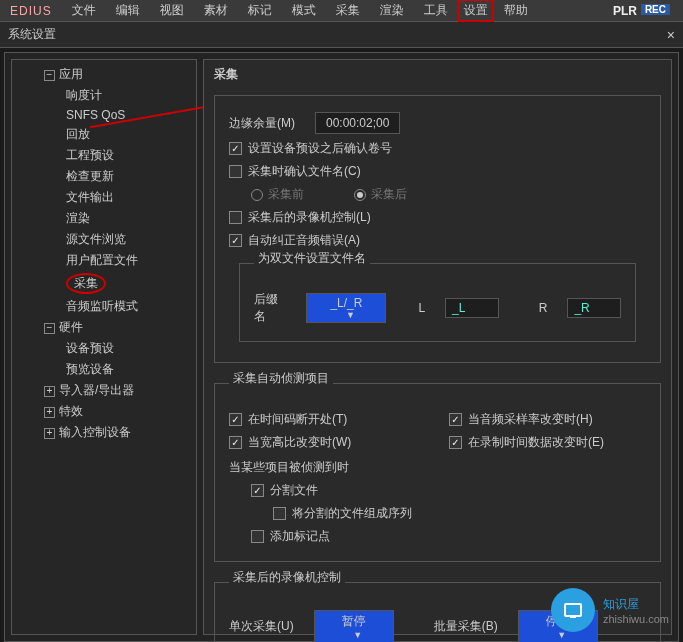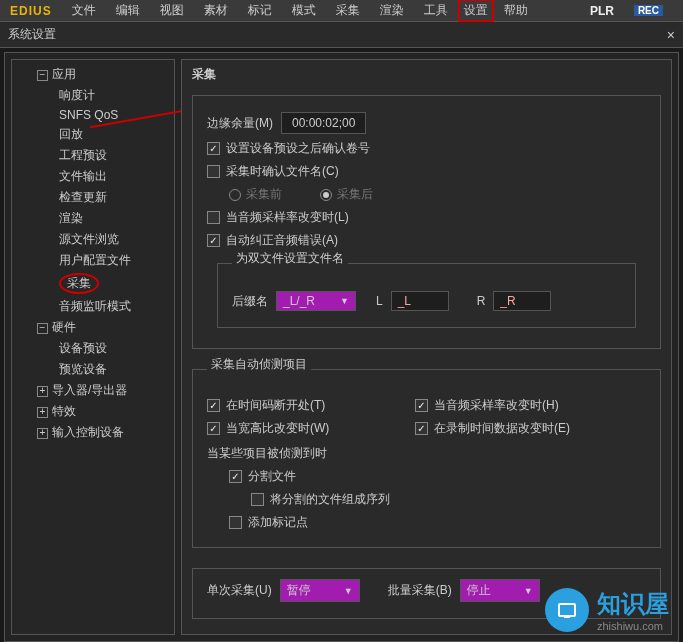--- a/index.html
+++ b/index.html
@@ -1,54 +1,54 @@
 <!DOCTYPE html>
 <html><head>
 <meta charset="utf-8">
 <style>
 * { box-sizing: border-box; margin: 0; padding: 0; }
 body { font-family: "Microsoft YaHei", sans-serif; font-size: 12px; background: #1a1a1a; color: #ccc; width: 683px; }
 .menubar { display: flex; align-items: center; background: #3a3a3a; height: 22px; border-bottom: 1px solid #555; }
-.logo { font-weight: bold; color: #eab308; padding: 0 10px; letter-spacing: 1px; }
+.logo { font-weight: normal; color: #fca5a5; padding: 0 10px; letter-spacing: 1px; }
 .menubar .menu-item { padding: 3px 10px; cursor: pointer; }
 .menubar .highlighted { border: 2px solid #c00; padding: 1px 4px; }
-.plr-rec { margin-left: auto; padding-right: 20px; display: flex; gap: 20px; align-items: center; }
+.plr-rec { margin-left: auto; padding-right: 13px; display: flex; gap: 4px; align-items: flex-start; }
 .plr { font-weight: bold; color: #eee; }
 .rec-box { background: #2a5aa0; color: #fff; padding: 0 4px; font-weight: bold; font-size: 10px; }
 .dialog-title { display: flex; align-items: center; background: #2a2a2a; padding: 4px 8px; border-bottom: 1px solid #555; }
 .dialog-title .close { margin-left: auto; font-size: 14px; cursor: pointer; }
 .annotation-line { position: absolute; top: 16px; left: 80px; width: 330px; border-top: 2px solid #c00; transform: rotate(-10deg); transform-origin: right; pointer-events: none; }
 .container { position: relative; display: flex; border: 1px solid #555; margin: 4px; background: #232323; height: 590px; }
-.sidebar { width: 164px; border: 1px solid #555; margin: 6px; padding: 4px 5px; background: #262626; overflow: auto; }
+.sidebar { width: 186px; border: 1px solid #555; margin: 6px; padding: 4px 12px; background: #262626; overflow: auto; }
 .tree-node { padding: 2px 6px; cursor: pointer; white-space: nowrap; }
 .tree-child { padding-left: 42px; }
 .tree-root { padding-left: 20px; }
 .expander { display: inline-block; width: 11px; height: 11px; border: 1px solid #888; text-align: center; line-height: 8px; font-size: 10px; margin-right: 4px; color: #ccc; }
 .tree-highlight { border: 2px solid #c00; border-radius: 50%; padding: 0 6px; display: inline-block; }
 .content { flex: 1; margin: 6px 6px 6px 0; border: 1px solid #555; display: flex; flex-direction: column; background: #2a2a2a; position: relative; }
 .panel-title { padding: 6px 10px; font-weight: bold; }
 .section { border: 1px solid #555; margin: 6px 10px; padding: 10px 14px 14px; }
-.row { display: flex; align-items: center; margin: 6px 0; gap: 8px; }
+.row { display: flex; align-items: center; margin: 6px 0; gap: 20px; }
 .checkbox { display: inline-flex; align-items: center; cursor: pointer; }
 .checkbox-box { width: 13px; height: 13px; border: 1px solid #888; margin-right: 6px; display: inline-flex; align-items: center; justify-content: center; font-size: 10px; color: #eee; background: #333; }
 .radio { display: inline-flex; align-items: center; cursor: pointer; margin-right: 30px; text-align: center; }
 .radio-circle { width: 12px; height: 12px; border: 1px solid #888; border-radius: 50%; margin-right: 5px; display: inline-flex; align-items: center; justify-content: center; }
 .radio-dot { width: 6px; height: 6px; background: #ccc; border-radius: 50%; }
 .disabled { color: #777; }
 .fieldset-label { position: relative; top: -18px; background: #2a2a2a; padding: 0 4px; display: inline-block; }
 .fieldset { border: 1px solid #555; margin: 14px 10px 6px; padding: 4px 14px 10px; }
 .timecode { background: #1e1e1e; border: 1px solid #555; padding: 3px 10px; color: #ccc; }
-.textfield { background: #1e1e1e; border: 1px solid #555; padding: 2px 6px; color: #fca5a5; width: 58px; }
-.dropdown { background: #a21caf; border: 1px solid #555; padding: 2px 6px; color: #ccc; display: inline-flex; align-items: center; justify-content: space-between; min-width: 80px; cursor: pointer; }
+.textfield { background: #1e1e1e; border: 1px solid #555; padding: 2px 6px; color: #5eead4; width: 58px; }
+.dropdown { background: #1d4ed8; border: 1px solid #555; padding: 2px 6px; color: #ccc; display: inline-flex; align-items: center; justify-content: space-between; min-width: 80px; cursor: pointer; flex-direction: column; }
 .dropdown .arrow { font-size: 9px; margin-left: 8px; }
 .sub-indent { margin-left: 22px; }
 .watermark { position: absolute; bottom: 2px; right: 2px; display: flex; align-items: center; gap: 8px; }
 .wm-circle { width: 44px; height: 44px; background: #2aa0e0; border-radius: 50%; display: flex; align-items: center; justify-content: center; }
 .wm-text { color: #2aa0e0; }
-.wm-title { font-size: 24px; font-weight: bold; }
+.wm-title { font-size: 12px; font-weight: normal; }
 .wm-url { font-size: 11px; color: #888; }
 </style>
 </head>
 <body>
 
 <div class="menubar">
   <span class="logo">EDIUS</span>
   <span class="menu-item">文件</span>
   <span class="menu-item">编辑</span>
   <span class="menu-item">视图</span>
@@ -73,22 +73,22 @@
 
 <div class="container">
   <div class="annotation-line"></div>
 
   <div class="sidebar">
     <div class="tree-node tree-root"><span class="expander">−</span><span>应用</span></div>
     <div class="tree-node tree-child">响度计</div>
     <div class="tree-node tree-child">SNFS QoS</div>
     <div class="tree-node tree-child">回放</div>
     <div class="tree-node tree-child">工程预设</div>
+    <div class="tree-node tree-child">检查更新</div>
     <div class="tree-node tree-child">文件输出</div>
-    <div class="tree-node tree-child">检查更新</div>
     <div class="tree-node tree-child">渲染</div>
     <div class="tree-node tree-child">源文件浏览</div>
     <div class="tree-node tree-child">用户配置文件</div>
     <div class="tree-node tree-child"><span class="tree-highlight">采集</span></div>
     <div class="tree-node tree-child">音频监听模式</div>
     <div class="tree-node tree-root"><span class="expander">−</span><span>硬件</span></div>
     <div class="tree-node tree-child">设备预设</div>
     <div class="tree-node tree-child">预览设备</div>
     <div class="tree-node tree-root"><span class="expander">+</span><span>导入器/导出器</span></div>
     <div class="tree-node tree-root"><span class="expander">+</span><span>特效</span></div>
@@ -123,21 +123,21 @@
         <span class="radio">
             <span class="radio-circle">
               <span class="radio-dot"></span>
             </span>
             <span>采集后</span>
           </span>
       </div>
       <div class="row">
         <span class="checkbox">
             <span class="checkbox-box"></span>
-            <span>当音频采样率改变时(L)</span>
+            <span>采集后的录像机控制(L)</span>
           </span>
       </div>
       <div class="row">
         <span class="checkbox">
             <span class="checkbox-box">✓</span>
             <span>自动纠正音频错误(A)</span>
           </span>
       </div>
 
       <div class="fieldset">
@@ -193,20 +193,21 @@
       </div>
       <div class="row sub-indent">
         <span class="checkbox">
             <span class="checkbox-box"></span>
             <span>添加标记点</span>
           </span>
       </div>
     </div>
 
     <div class="fieldset">
+      <span class="fieldset-label">采集后的录像机控制</span>
       <div class="row">
         <span>单次采集(U)</span>
         <span class="dropdown">
             <span>暂停</span>
             <span class="arrow">▼</span>
           </span>
         <span style="margin-left:20px">批量采集(B)</span>
         <span class="dropdown">
             <span>停止</span>
             <span class="arrow">▼</span>

